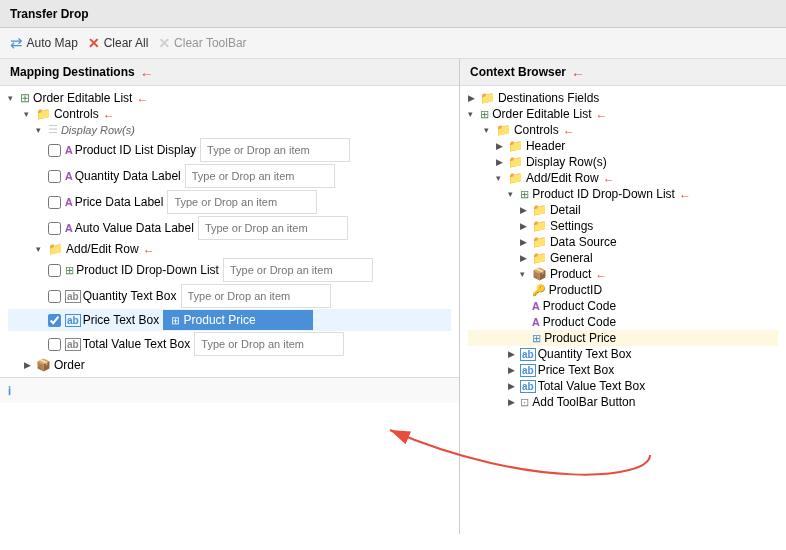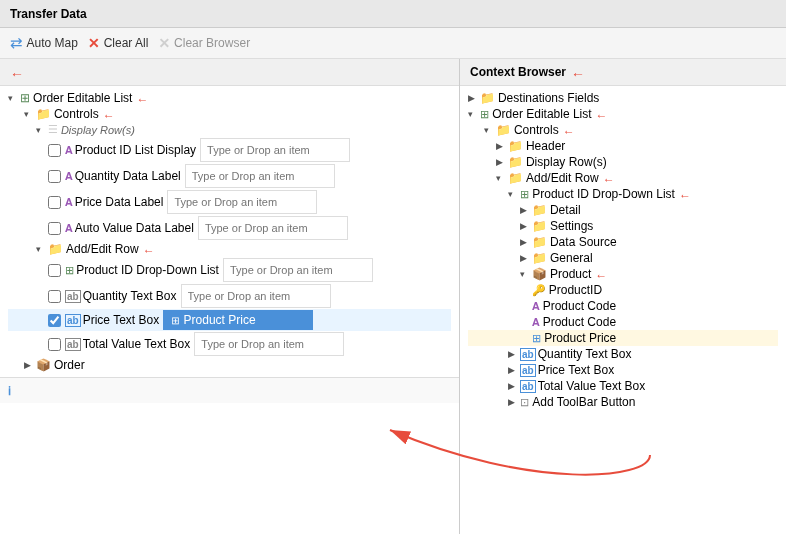--- a/index.html
+++ b/index.html
@@ -133,42 +133,43 @@
     .row-indent-5 { padding-left: 64px; }
 
     .display-section { font-style: italic; font-size: 11px; color: #666; }
   </style>
 </head>
 <body>
 
 <div class="container-wrapper">
 
   <div class="title-bar">
-    <span>Transfer Data</span>
+    <span>Transfer Drop</span>
   </div>
 
   <div class="toolbar">
     <div class="toolbar-btn">
       <span style="color:#4a90d9; font-size:15px;">⇄</span>
       <span>Auto Map</span>
     </div>
     <div class="toolbar-btn">
       <span style="color:#e74c3c; font-size:14px; font-weight:bold;">✕</span>
       <span>Clear All</span>
     </div>
     <div class="toolbar-btn" style="opacity:0.5;">
       <span style="color:#aaa; font-size:14px; font-weight:bold;">✕</span>
-      <span>Clear Browser</span>
+      <span>Clear ToolBar</span>
     </div>
   </div>
 
   <div class="main-container">
 
     <div class="left-panel">
       <div class="panel-header">
+        <span>Mapping Destinations</span>
         <span class="arrow-icon">←</span>
       </div>
 
       <div class="left-tree-section">
 
         <div class="tree-row">
           <span class="expand-arrow">▾</span>
           <span style="color:#5a8a5a; margin-right:3px;">⊞</span>
           <span>Order Editable List</span>
           <span class="red-arrow">←</span>

